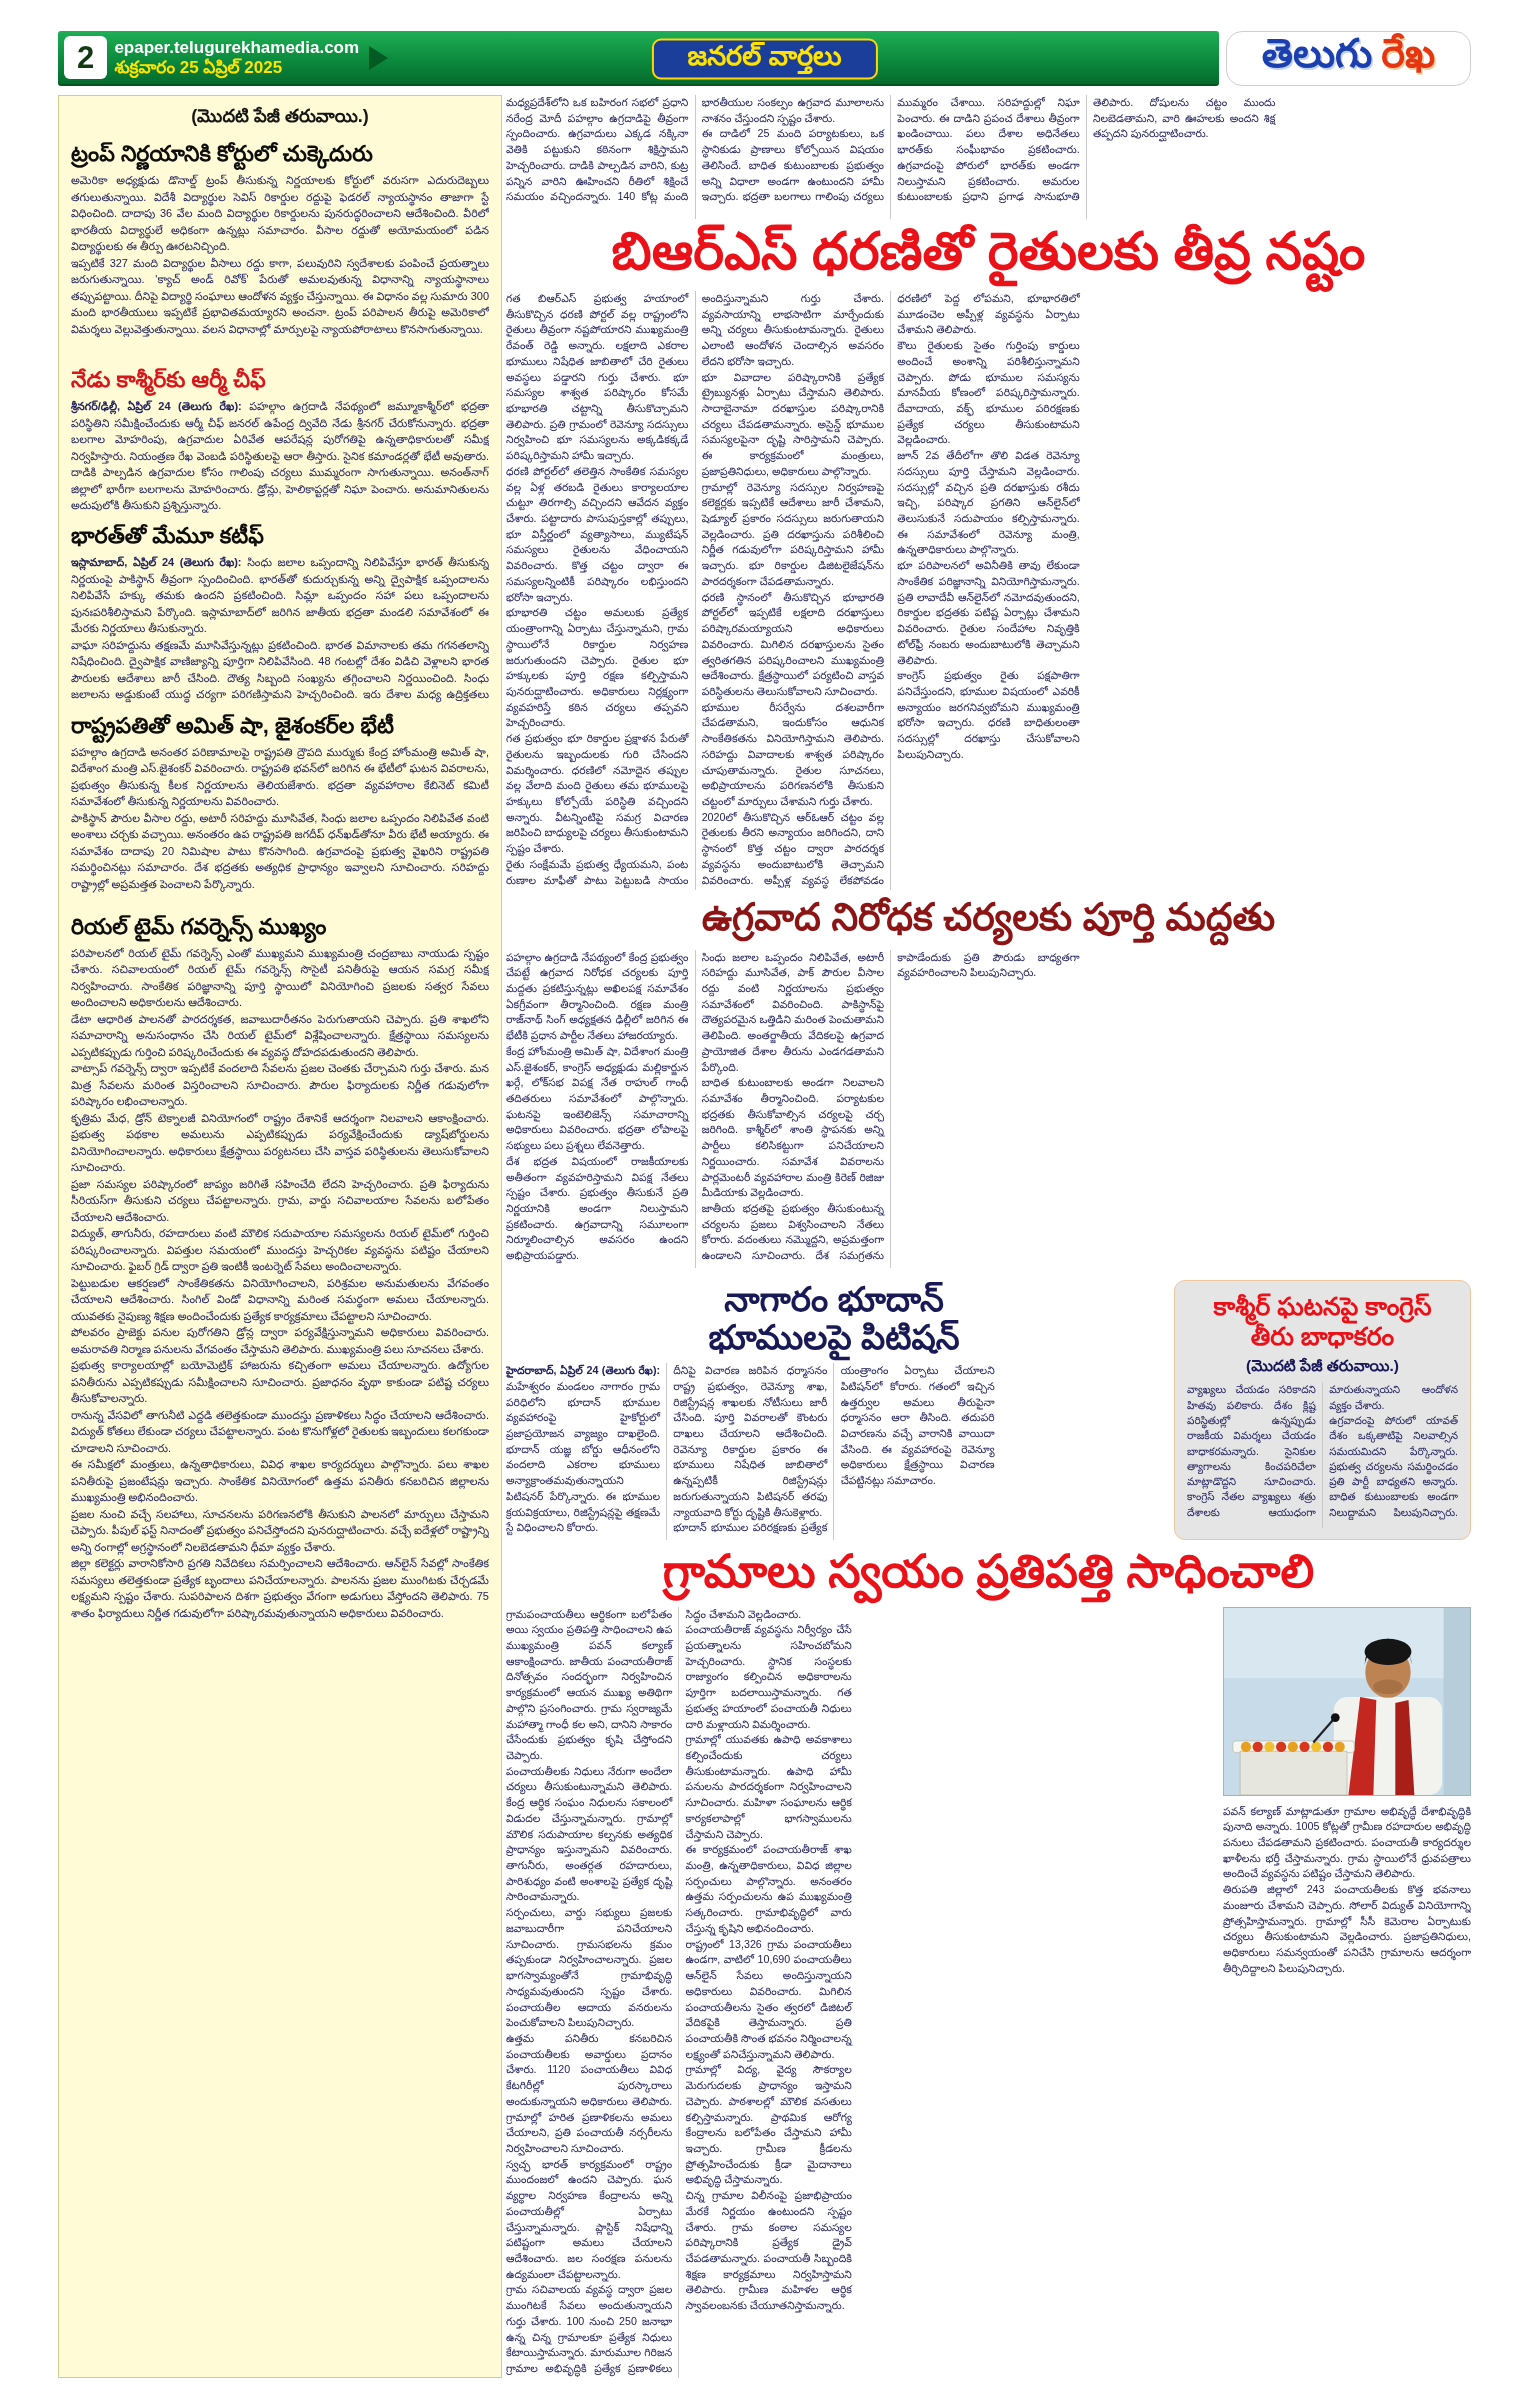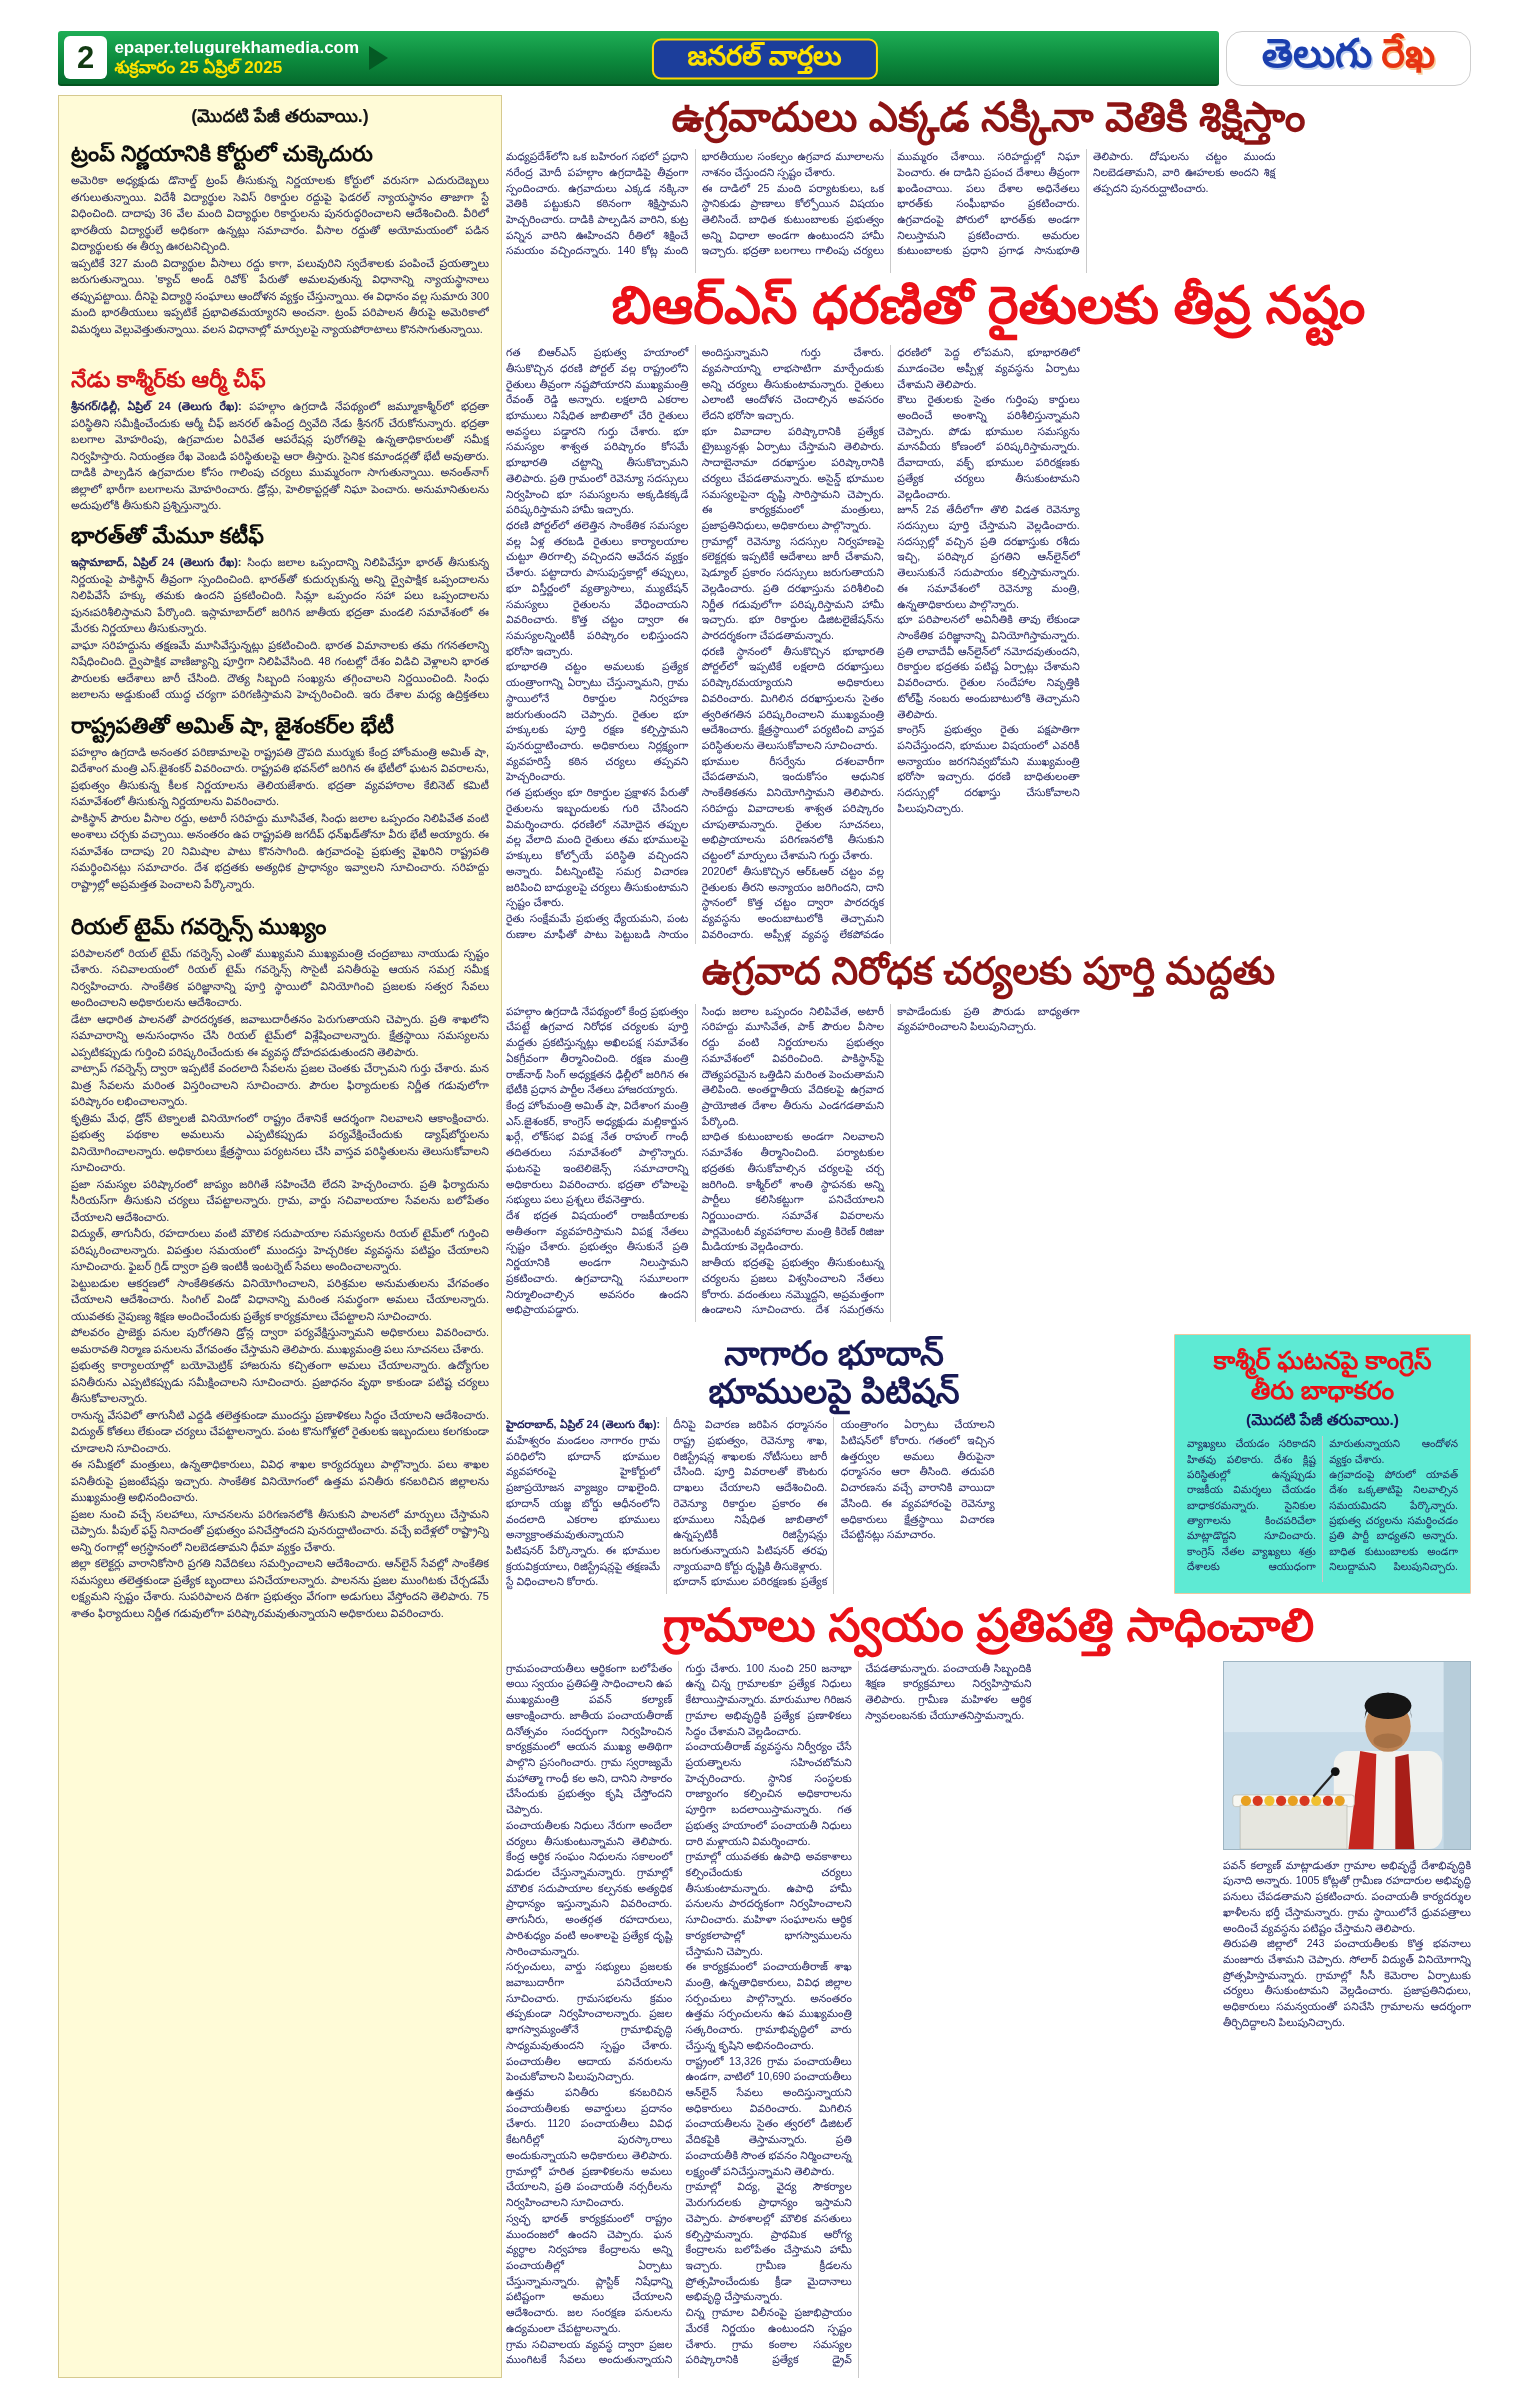--- a/index.html
+++ b/index.html
@@ -42,21 +42,21 @@
 .mc{column-gap:13.3px;column-rule:0.7px solid #c9c9c9;column-fill:auto;text-align:justify;font-size:10.7px;line-height:1.47;overflow:hidden}
 .mc5{column-count:5}.mc4{column-count:4}.mc2{column-count:2}
 .b1{height:124px;flex:0 0 auto}
 .b2{height:599px;flex:0 0 auto}
 .b3{height:318px;flex:0 0 auto}
 
 .row4{display:flex;gap:12px;height:260px;margin-top:12px;flex:0 0 auto}
 .s4left{flex:1;display:flex;flex-direction:column;min-width:0}
 .s4h{font-size:34px;line-height:1.12}
 .s4body{flex:1;margin-top:7.4px;min-height:0}
-.congress{width:297px;background:#5eead4;border:0.7px solid #f0c69e;border-radius:1px;padding:10.4px 12px;display:flex;flex-direction:column;flex:0 0 auto}
+.congress{width:297px;background:#e5e5e5;border:0.7px solid #f0c69e;border-radius:11px;padding:10.4px 12px;display:flex;flex-direction:column;flex:0 0 auto}
 .chead{color:#ea1118;font-size:25px;font-weight:800;text-align:center;line-height:1.2}
 .ccont{text-align:center;font-weight:800;font-size:15.5px;margin:6px 0 4.4px;color:#17175a}
 .cbody{flex:1;font-size:10.4px;min-height:0}
 
 .story5{flex:1;display:flex;flex-direction:column;min-height:0}
 .s5row{flex:1;display:flex;gap:12px;min-height:0}
 .s5body{flex:1;height:auto;align-self:stretch;min-width:0}
 .s5right{width:248px;display:flex;flex-direction:column;flex:0 0 auto}
 .photo{height:189px;border:0.7px solid #9db4c2;overflow:hidden;flex:0 0 auto;background:#c7dbe8}
 .photo svg{display:block;width:100%;height:100%}
@@ -126,21 +126,20 @@
 ప్రభుత్వ కార్యాలయాల్లో బయోమెట్రిక్ హాజరును కచ్చితంగా అమలు చేయాలన్నారు. ఉద్యోగుల పనితీరును ఎప్పటికప్పుడు సమీక్షించాలని సూచించారు. ప్రజాధనం వృథా కాకుండా పటిష్ట చర్యలు తీసుకోవాలన్నారు.
 రానున్న వేసవిలో తాగునీటి ఎద్దడి తలెత్తకుండా ముందస్తు ప్రణాళికలు సిద్ధం చేయాలని ఆదేశించారు. విద్యుత్ కోతలు లేకుండా చర్యలు చేపట్టాలన్నారు. పంట కొనుగోళ్లలో రైతులకు ఇబ్బందులు కలగకుండా చూడాలని సూచించారు.
 ఈ సమీక్షలో మంత్రులు, ఉన్నతాధికారులు, వివిధ శాఖల కార్యదర్శులు పాల్గొన్నారు. పలు శాఖల పనితీరుపై ప్రజంటేషన్లు ఇచ్చారు. సాంకేతిక వినియోగంలో ఉత్తమ పనితీరు కనబరిచిన జిల్లాలను ముఖ్యమంత్రి అభినందించారు.
 ప్రజల నుంచి వచ్చే సలహాలు, సూచనలను పరిగణనలోకి తీసుకుని పాలనలో మార్పులు చేస్తామని చెప్పారు. పీపుల్ ఫస్ట్ నినాదంతో ప్రభుత్వం పనిచేస్తోందని పునరుద్ఘాటించారు. వచ్చే ఐదేళ్లలో రాష్ట్రాన్ని అన్ని రంగాల్లో అగ్రస్థానంలో నిలబెడతామని ధీమా వ్యక్తం చేశారు.
 జిల్లా కలెక్టర్లు వారానికోసారి ప్రగతి నివేదికలు సమర్పించాలని ఆదేశించారు. ఆన్‌లైన్ సేవల్లో సాంకేతిక సమస్యలు తలెత్తకుండా ప్రత్యేక బృందాలు పనిచేయాలన్నారు. పాలనను ప్రజల ముంగిటకు చేర్చడమే లక్ష్యమని స్పష్టం చేశారు. సుపరిపాలన దిశగా ప్రభుత్వం వేగంగా అడుగులు వేస్తోందని తెలిపారు. 75 శాతం ఫిర్యాదులు నిర్ణీత గడువులోగా పరిష్కారమవుతున్నాయని అధికారులు వివరించారు.</span>
       </div>
     </aside>
 
     <section class="maincol">
 
-      <h2 class="hl maroon h1-size">ఉగ్రవాదులు ఎక్కడ నక్కినా వెతికి శిక్షిస్తాం</h2>
       <div class="mc mc5 b1">
         <span class="bodytext">మధ్యప్రదేశ్‌లోని ఒక బహిరంగ సభలో ప్రధాని నరేంద్ర మోదీ పహల్గాం ఉగ్రదాడిపై తీవ్రంగా స్పందించారు. ఉగ్రవాదులు ఎక్కడ నక్కినా వెతికి పట్టుకుని కఠినంగా శిక్షిస్తామని హెచ్చరించారు. దాడికి పాల్పడిన వారిని, కుట్ర పన్నిన వారిని ఊహించని రీతిలో శిక్షించే సమయం వచ్చిందన్నారు. 140 కోట్ల మంది భారతీయుల సంకల్పం ఉగ్రవాద మూలాలను నాశనం చేస్తుందని స్పష్టం చేశారు.
 ఈ దాడిలో 25 మంది పర్యాటకులు, ఒక స్థానికుడు ప్రాణాలు కోల్పోయిన విషయం తెలిసిందే. బాధిత కుటుంబాలకు ప్రభుత్వం అన్ని విధాలా అండగా ఉంటుందని హామీ ఇచ్చారు. భద్రతా బలగాలు గాలింపు చర్యలు ముమ్మరం చేశాయి. సరిహద్దుల్లో నిఘా పెంచారు. ఈ దాడిని ప్రపంచ దేశాలు తీవ్రంగా ఖండించాయి. పలు దేశాల అధినేతలు భారత్‌కు సంఘీభావం ప్రకటించారు. ఉగ్రవాదంపై పోరులో భారత్‌కు అండగా నిలుస్తామని ప్రకటించారు. అమరుల కుటుంబాలకు ప్రధాని ప్రగాఢ సానుభూతి తెలిపారు. దోషులను చట్టం ముందు నిలబెడతామని, వారి ఊహలకు అందని శిక్ష తప్పదని పునరుద్ఘాటించారు.</span>
       </div>
 
       <h2 class="hl red h2-size">బిఆర్ఎస్ ధరణితో రైతులకు తీవ్ర నష్టం</h2>
       <div class="mc mc5 b2">
         <span class="bodytext">గత బిఆర్ఎస్ ప్రభుత్వ హయాంలో తీసుకొచ్చిన ధరణి పోర్టల్ వల్ల రాష్ట్రంలోని రైతులు తీవ్రంగా నష్టపోయారని ముఖ్యమంత్రి రేవంత్ రెడ్డి అన్నారు. లక్షలాది ఎకరాల భూములు నిషేధిత జాబితాలో చేరి రైతులు అవస్థలు పడ్డారని గుర్తు చేశారు. భూ సమస్యల శాశ్వత పరిష్కారం కోసమే భూభారతి చట్టాన్ని తీసుకొచ్చామని తెలిపారు. ప్రతి గ్రామంలో రెవెన్యూ సదస్సులు నిర్వహించి భూ సమస్యలను అక్కడికక్కడే పరిష్కరిస్తామని హామీ ఇచ్చారు.
 ధరణి పోర్టల్‌లో తలెత్తిన సాంకేతిక సమస్యల వల్ల ఏళ్ల తరబడి రైతులు కార్యాలయాల చుట్టూ తిరగాల్సి వచ్చిందని ఆవేదన వ్యక్తం చేశారు. పట్టాదారు పాసుపుస్తకాల్లో తప్పులు, భూ విస్తీర్ణంలో వ్యత్యాసాలు, మ్యుటేషన్ సమస్యలు రైతులను వేధించాయని వివరించారు. కొత్త చట్టం ద్వారా ఈ సమస్యలన్నింటికీ పరిష్కారం లభిస్తుందని భరోసా ఇచ్చారు.
 భూభారతి చట్టం అమలుకు ప్రత్యేక యంత్రాంగాన్ని ఏర్పాటు చేస్తున్నామని, గ్రామ స్థాయిలోనే రికార్డుల నిర్వహణ జరుగుతుందని చెప్పారు. రైతుల భూ హక్కులకు పూర్తి రక్షణ కల్పిస్తామని పునరుద్ఘాటించారు. అధికారులు నిర్లక్ష్యంగా వ్యవహరిస్తే కఠిన చర్యలు తప్పవని హెచ్చరించారు.

